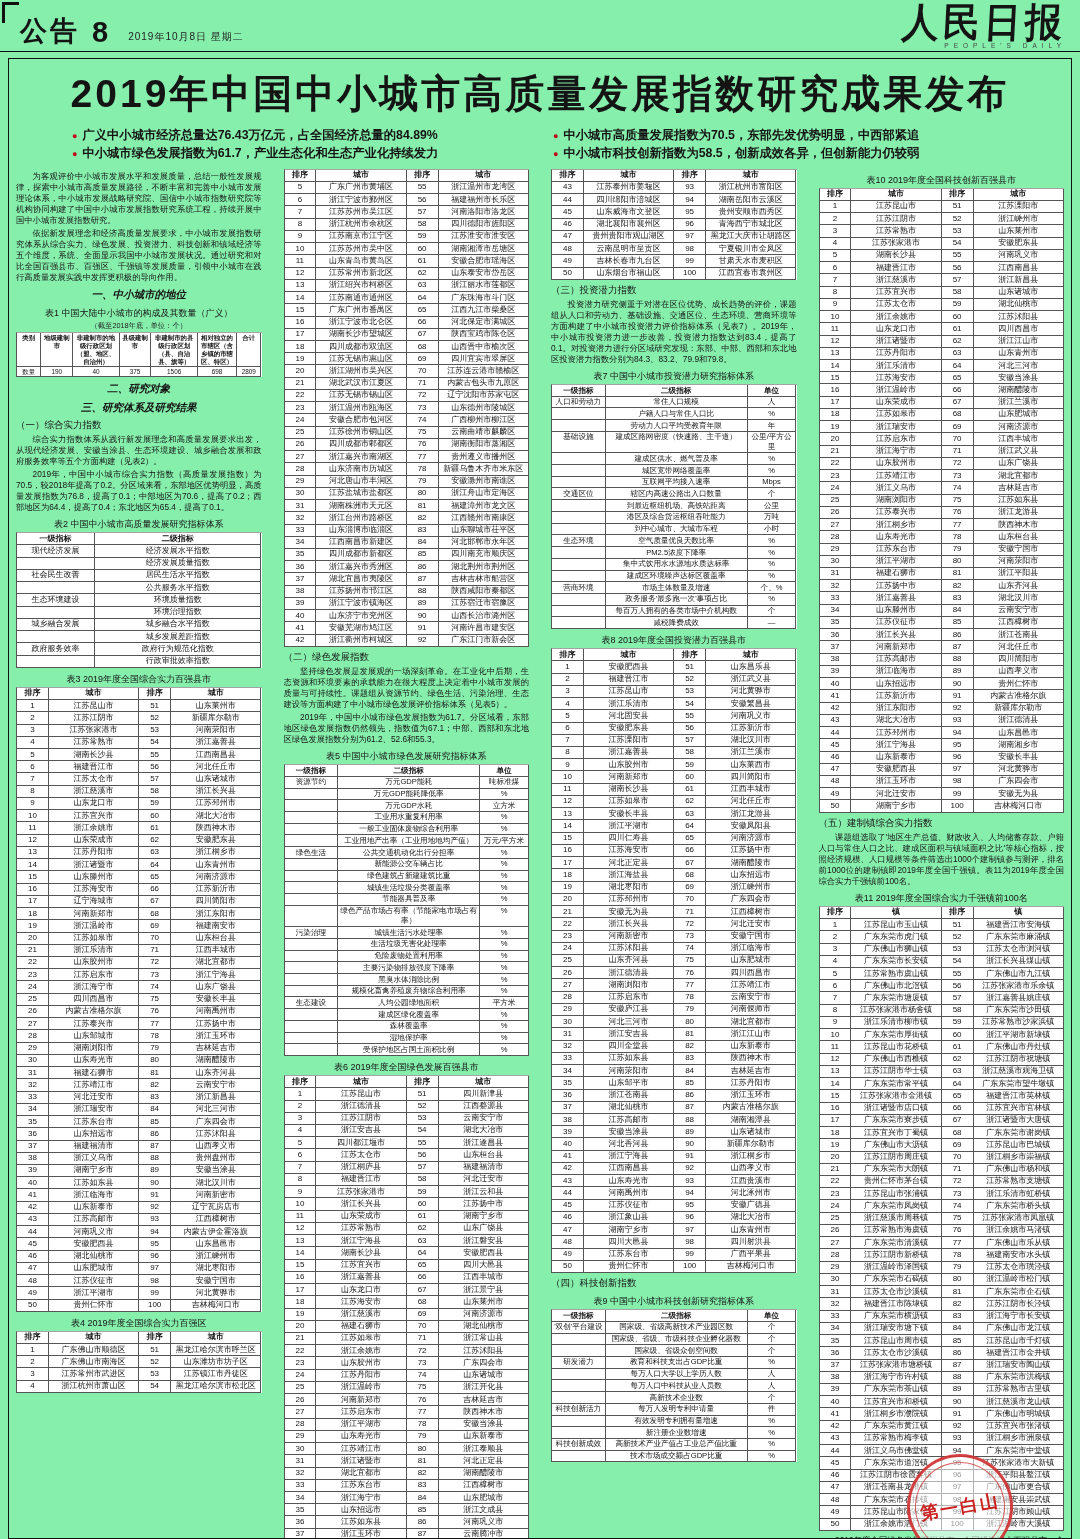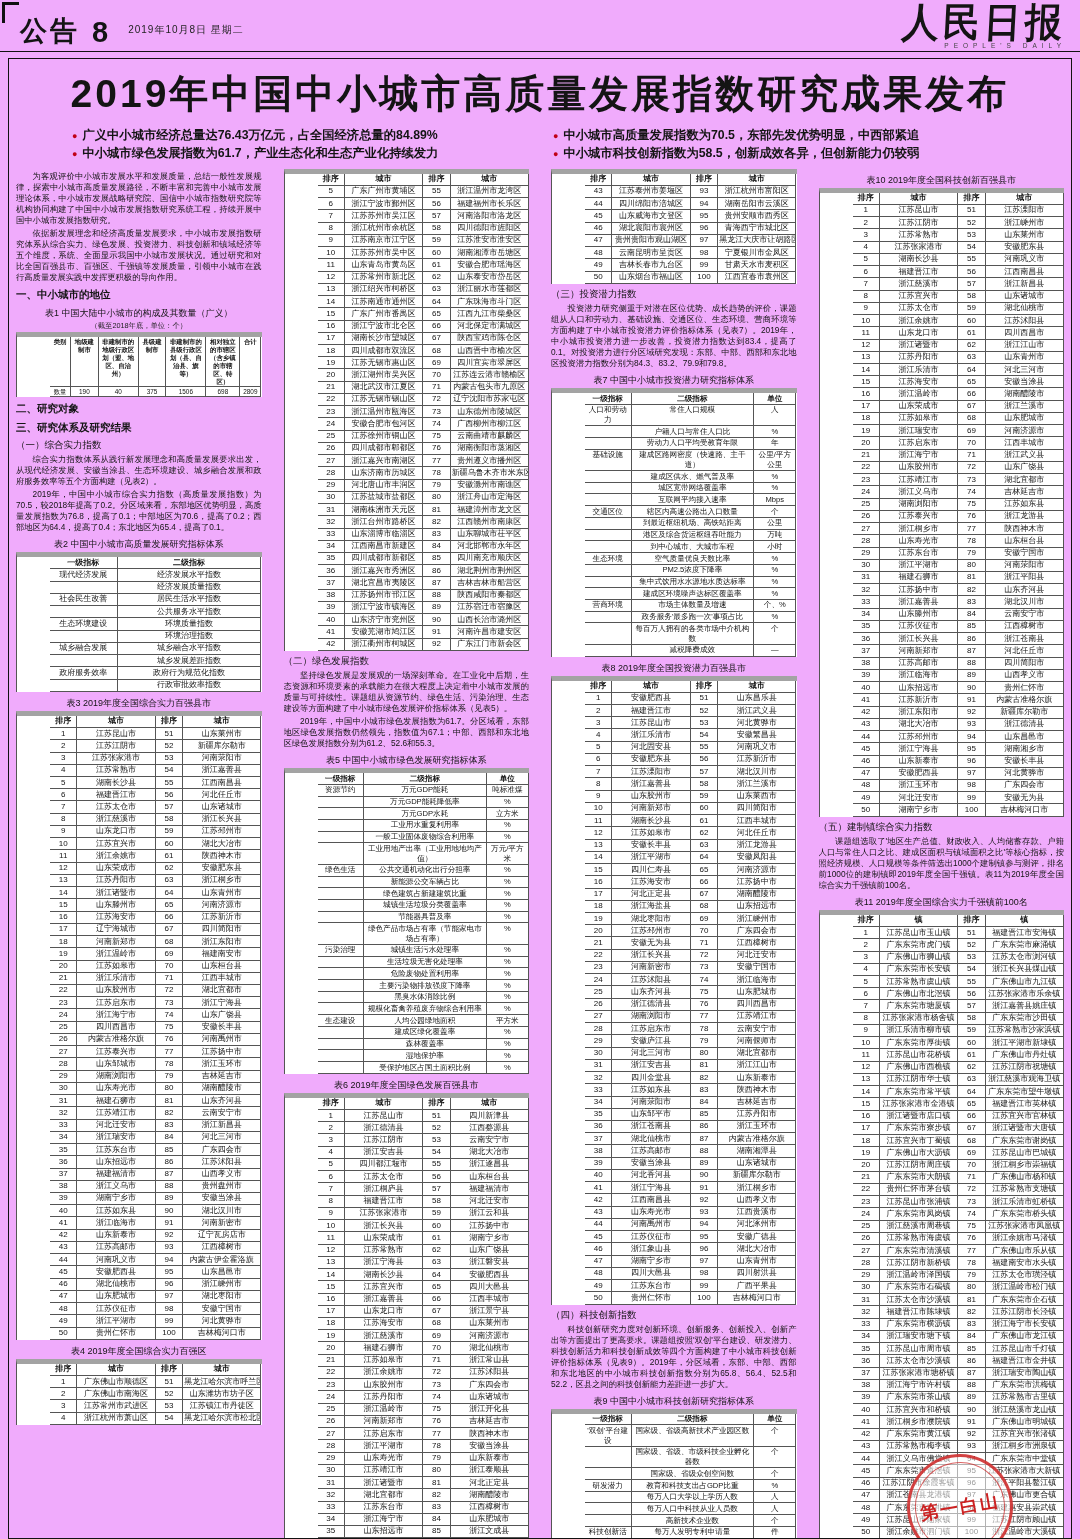--- a/index.html
+++ b/index.html
@@ -1,46 +1,46 @@
 <!DOCTYPE html>
 <html><head>
 <meta charset="utf-8">
 <style>
   html,body{margin:0;padding:0;background:#e8e8e4;}
-  .page{position:relative;width:1080px;height:1539px;margin:0 auto;background:#f0abfc;overflow:hidden;
+  .page{position:relative;width:1080px;height:1539px;margin:0 auto;background:#86efac;overflow:hidden;
         font-family:"Liberation Sans",sans-serif;color:#141414;}
   .corner{position:absolute;left:2px;top:2px;width:14px;height:18px;border-left:3px solid #111;border-top:3px solid #111;}
   
   .masthead-bar{position:absolute;left:0;top:0;right:0;height:52px;display:flex;justify-content:space-between;
                 align-items:flex-end;padding:4px 14px 2px 20px;border-bottom:1.6px solid #111;box-sizing:border-box;}
   .mh-left{display:flex;align-items:flex-end;gap:10px;}
   .mh-section{font-size:27px;font-weight:900;letter-spacing:3px;}
   .mh-pagenum{font-size:29px;font-weight:900;margin-left:2px;}
-  .mh-date{font-size:10px;color:#222;margin:0 0 12px 10px;letter-spacing:1px;}
+  .mh-date{font-size:10px;color:#222;margin:0 0 5px 10px;letter-spacing:1px;}
   .mh-right{text-align:right;}
   .paper-logo{font-family:"DejaVu Serif",serif;font-weight:900;font-size:37px;line-height:1;
               letter-spacing:4px;transform:skewX(-3deg) scaleY(1.08);}
   .paper-sub{font-size:6.5px;letter-spacing:5px;color:#444;margin-top:1px;}
   
   .article-box{position:absolute;left:8px;right:8px;top:58px;bottom:0;border:1.3px solid #111;
                padding:4px 7px 0;box-sizing:border-box;display:flex;flex-direction:column;overflow:hidden;}
   .headline{font-size:39px;font-weight:900;text-align:center;letter-spacing:3px;margin:4px 0 7px;}
   .bullets{display:grid;grid-template-columns:1fr 1fr;gap:3px 26px;padding:0 56px;margin-bottom:7px;}
   .bullet{font-size:12.3px;font-weight:700;display:flex;gap:5px;align-items:baseline;line-height:1.25;}
   .dot{color:#c00016;font-size:9px;flex:0 0 auto;}
   .cols{flex:1;min-height:0;display:flex;gap:22px;overflow:hidden;}
   .col{flex:1 1 0;min-width:0;overflow:hidden;}
   
   p.body{font-size:8.3px;line-height:1.33;text-align:justify;text-indent:2em;margin:2px 0;}
-  h3.sec{font-size:10.5px;font-weight:700;text-align:left;margin:5px 0 2px;}
+  h3.sec{font-size:10.5px;font-weight:700;text-align:center;margin:5px 0 2px;font-style:italic;}
   h4.sub{font-size:9.5px;font-weight:400;text-align:left;margin:4px 0 2px;}
   .tbltitle{font-size:9px;font-weight:400;text-align:center;margin:5px 0 1px;}
   .tblnote{font-size:7.3px;text-align:center;margin-bottom:1px;color:#222;}
   
-  .tbl{border-top:5px solid #a3a3a3;border-left:1px solid #555;margin-bottom:3px;background:#fff;padding-left:33px;}
+  .tbl{border-top:1px solid #a3a3a3;border-left:1px solid #555;margin-bottom:3px;background:#fff;}
   .tr{display:grid;}
   .td{border-right:1px solid #555;border-bottom:1px solid #555;font-size:8px;line-height:1.28;
       padding:0.5px 1px;text-align:center;overflow:hidden;white-space:nowrap;box-sizing:border-box;}
   .thead .td{font-weight:700;}
   .rank4 .tr{grid-template-columns:13% 37% 13% 37%;}
   .ind2 .tr{grid-template-columns:32% 68%;}
   .ind2 .td{white-space:normal;}
   .ind3 .tr{grid-template-columns:22% 58% 20%;}
   .ind3 .td{white-space:normal;font-size:7.6px;}
   .t1grid .tr{grid-template-columns:10% 13% 19% 13% 19% 16% 10%;}
@@ -1630,21 +1630,20 @@
               <div class="tr">
                 <div class="td">50</div>
                 <div class="td">贵州仁怀市</div>
                 <div class="td">100</div>
                 <div class="td">吉林梅河口市</div>
               </div>
             </div>
         </div>
 
         <h4 class="sub">（四）科技创新指数</h4>
-        <p class="body">科技创新研究力度对创新环境、创新服务、创新投入、创新产出等方面提出了更高要求。课题组按照'双创'平台建设、研发潜力、科技创新活力和科技创新成效等四个方面构建了中小城市科技创新评价指标体系（见表9）。2019年，分区域看，东部、中部、西部和东北地区的中小城市科技创新指数分别为65.8、56.4、52.5和52.2，区县之间的科技创新能力差距进一步扩大。</p>
 
         <div class="tbltitle">表9  中国中小城市科技创新研究指标体系</div>
         <div class="tbl ind3">
           <div class="thead">
               <div class="tr">
                 <div class="td">一级指标</div>
                 <div class="td">二级指标</div>
                 <div class="td">单位</div>
               </div>
             </div>

